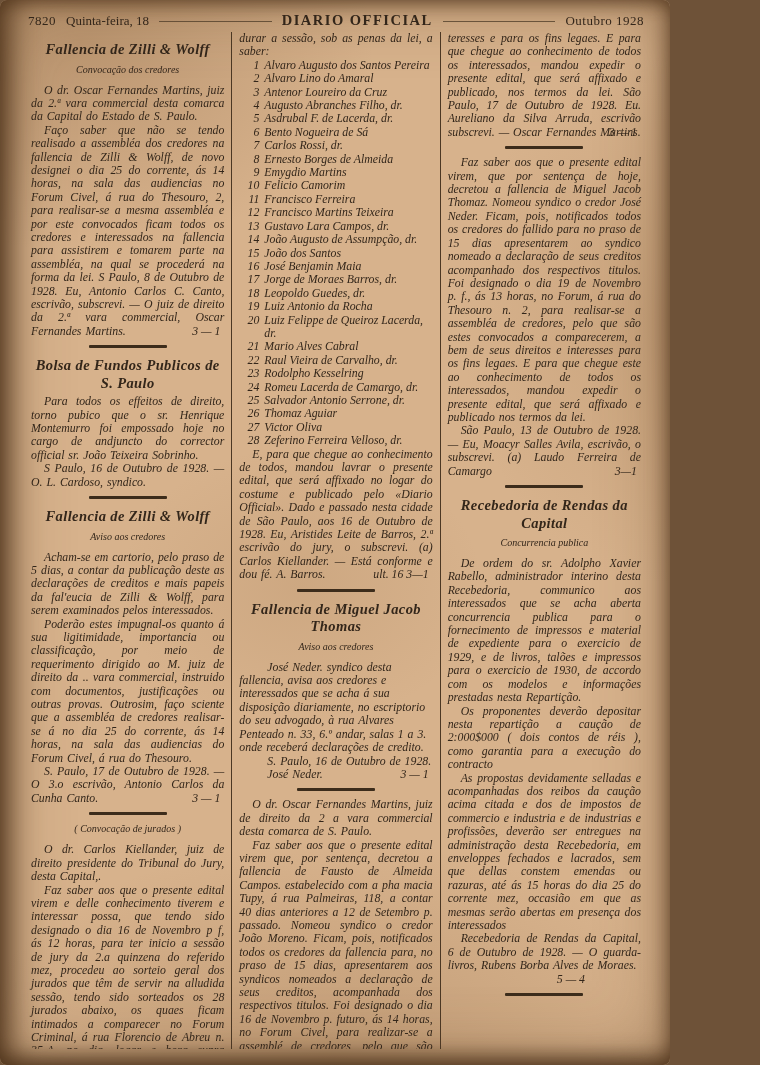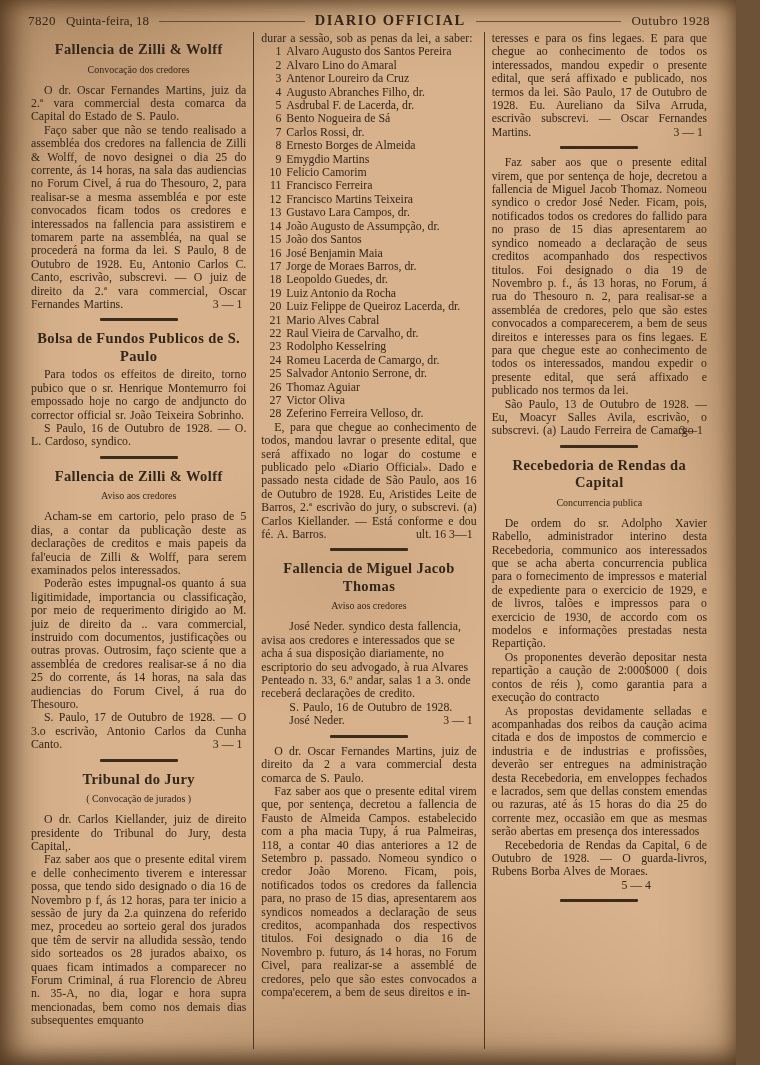--- a/index.html
+++ b/index.html
@@ -2,45 +2,46 @@
 <html><head>
 <meta charset="utf-8">
 <style>
   html,body{margin:0;padding:0;}
   body{
     width:760px;height:1065px;overflow:hidden;
     background:#6e5238;
     font-family:"Liberation Serif","DejaVu Serif",serif;
   }
   .page{
-    position:relative;width:736px;height:1065px;box-sizing:border-box;
+    position:relative;width:670px;height:1065px;box-sizing:border-box;
     background:#d7b28c;
     background-image:
       radial-gradient(ellipse 420px 300px at 12% 4%, rgba(124,86,50,.30), transparent 70%),
       radial-gradient(ellipse 300px 380px at 100% 30%, rgba(150,110,70,.22), transparent 70%),
       radial-gradient(ellipse 500px 300px at 50% 100%, rgba(130,92,55,.25), transparent 75%),
       radial-gradient(ellipse 260px 200px at 45% 55%, rgba(160,120,80,.18), transparent 70%);
     box-shadow:
       inset 0 0 70px rgba(96,64,34,.45),
       inset 22px 0 28px -12px rgba(74,48,26,.85),
       inset -14px 0 22px -10px rgba(74,48,26,.55),
       inset 0 -16px 22px -10px rgba(60,38,20,.85),
       inset 0 12px 16px -8px rgba(74,48,26,.55);
     color:#33261a;
+    border-radius:7px;
   }
   .content{position:absolute;left:24px;right:22px;top:8px;bottom:16px;display:flex;flex-direction:column;}
   
   .masthead{display:flex;align-items:baseline;padding:4px 4px 3px 4px;font-size:13px;white-space:nowrap;}
   .masthead .issue{letter-spacing:.5px;}
   .masthead .weekday{margin-left:10px;}
   .masthead .paper-title{font-weight:bold;font-size:14.5px;letter-spacing:1.5px;}
   .masthead .date{letter-spacing:.5px;}
   .hrule{flex:1;border-bottom:1px solid #53402b;margin:0 10px;transform:translateY(-3px);opacity:.8;}
   
-  .columns{flex:1;display:flex;min-height:0;overflow:hidden;}
+  .columns{flex:1;display:flex;min-height:0;overflow:hidden;font-style:italic;}
   .col{flex:1;min-width:0;padding:0 7px;overflow:hidden;}
   .col + .col{border-left:1px solid #4b3723;}
   
   .title{
     font-weight:bold;text-align:center;font-size:14.5px;line-height:17.5px;
     letter-spacing:.4px;margin:9px 2px 3px 2px;
   }
   .subtitle{text-align:center;font-size:10px;margin:4px 0 7px 0;line-height:14px;}
   .para{
     margin:0;font-size:11.8px;line-height:13.4px;text-align:justify;
@@ -104,21 +105,20 @@
 
           <p class="para">Acham-se em cartorio, pelo praso de 5 dias, a contar da publicação deste as declarações de creditos e mais papeis da fal'eucia de Zilli &amp; Wolff, para serem examinados pelos interessados.</p>
               <p class="para">Poderão estes impugnal-os quanto á sua ligitimidade, importancia ou classificação, por meio de requerimento dirigido ao M. juiz de direito da .. vara commercial, instruido com documentos, justificações ou outras provas. Outrosim, faço sciente que a assembléa de credores realisar-se á no dia 25 do corrente, ás 14 horas, na sala das audiencias do Forum Civel, á rua do Thesouro.</p>
               <p class="para">S. Paulo, 17 de Outubro de 1928. — O 3.o escrivão, Antonio Carlos da Cunha Canto.</p>
             </div>
           <div class="sig">3 — 1</div>
           <div class="divider"></div>
         </section>
 
         <section>
-          <h2 class="title">Tribunal do Jury</h2>
           <div class="subtitle">( Convocação de jurados )</div>
           <div>
 
           <p class="para">O dr. Carlos Kiellander, juiz de direito presidente do Tribunal do Jury, desta Capital,.</p>
               <p class="para">Faz saber aos que o presente edital virem e delle conhecimento tiverem e interessar possa, que tendo sido designado o dia 16 de Novembro p f, ás 12 horas, para ter inicio a sessão de jury da 2.a quinzena do referido mez, procedeu ao sorteio geral dos jurados que têm de servir na alludida sessão, tendo sido sorteados os 28 jurados abaixo, os quaes ficam intimados a comparecer no Forum Criminal, á rua Florencio de Abreu n. 35-A, no dia, logar e hora supra mencionadas, bem como nos demais dias subsequentes emquanto</p>
             </div>
         </section>
 
       </div>
 

